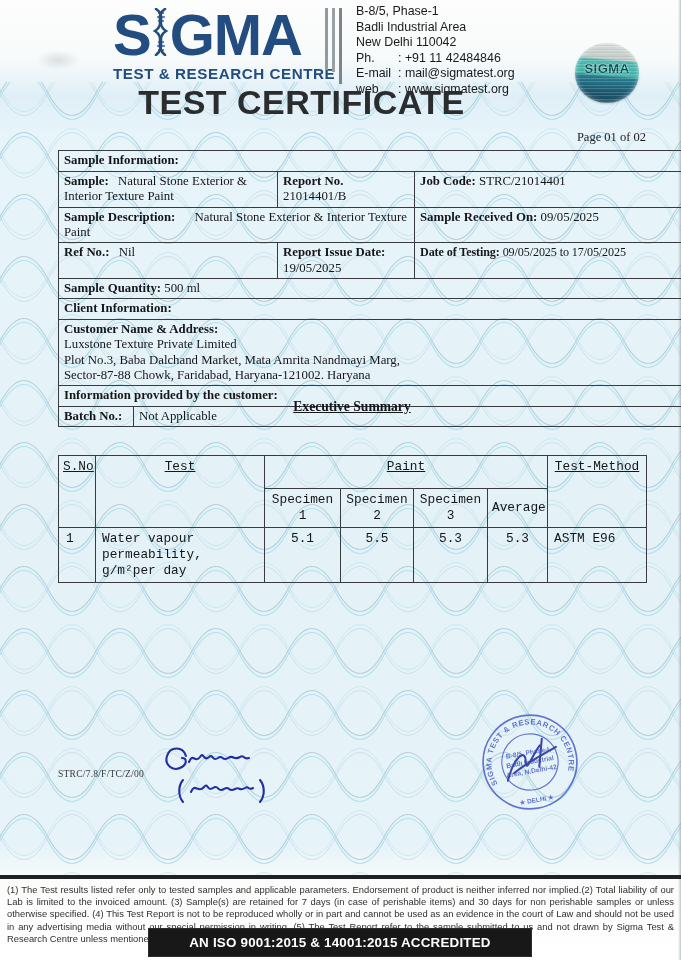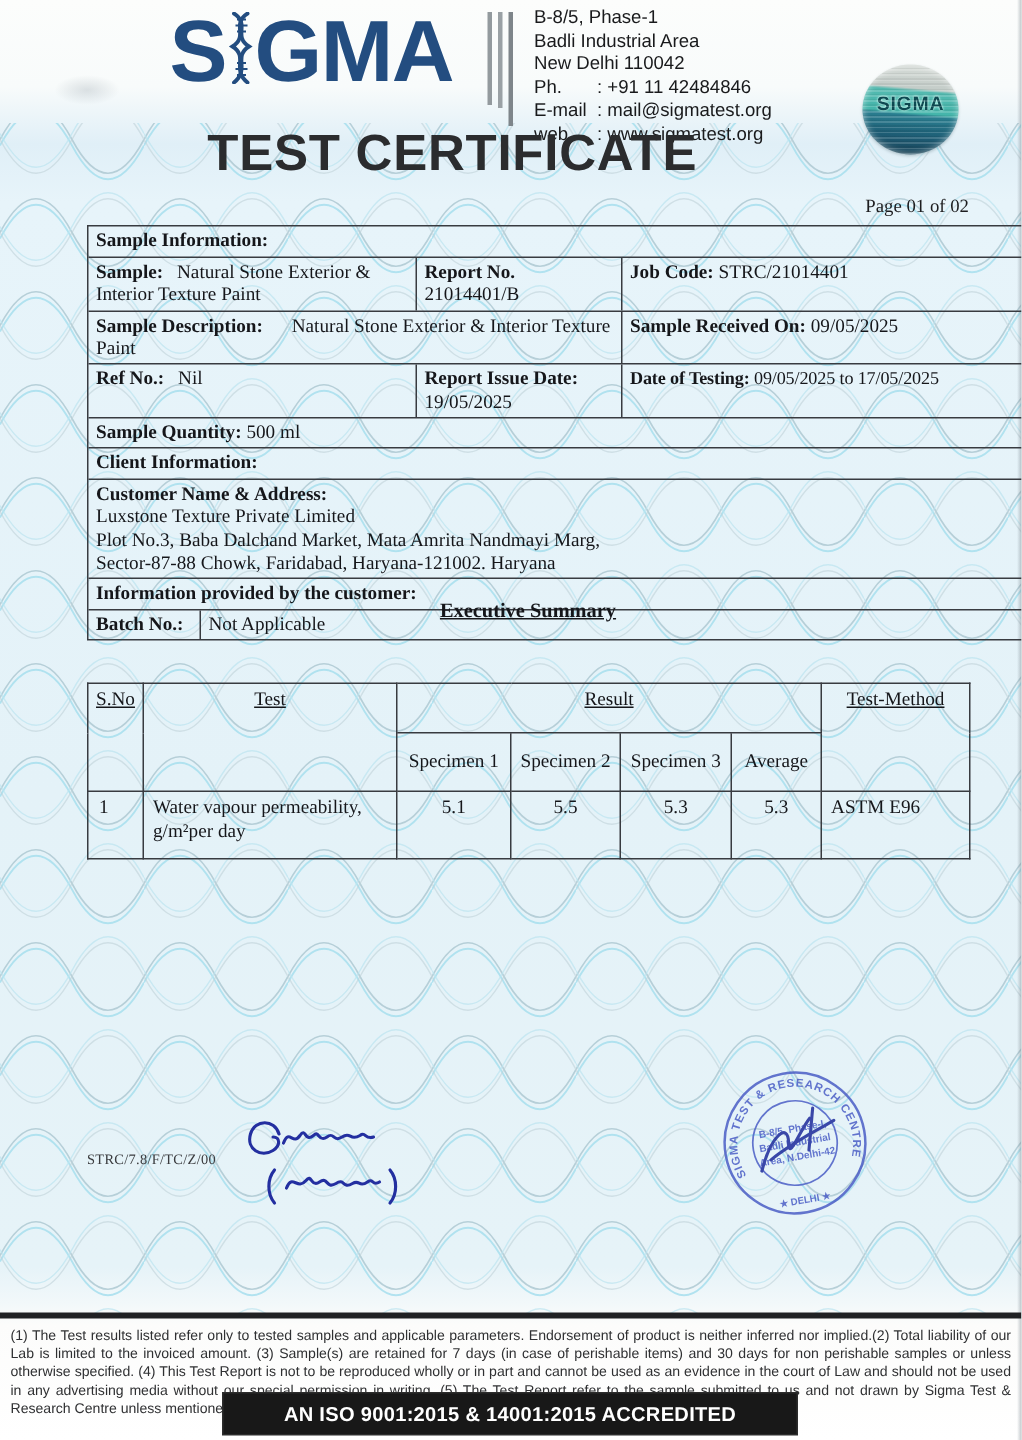--- a/index.html
+++ b/index.html
@@ -49,21 +49,21 @@
   .w1{width:218px;} .w2{width:137px;} .w3{flex:1;} .w12{width:355px;} .wbatch{width:74px;}
   .lbl{font-weight:bold;}
   .gap-lg{margin-left:16px;} .gap-sm{margin-left:6px;}
   .tight{font-size:12.1px;letter-spacing:-.1px;}
   .addr-line{line-height:15.4px;}
 
   
   .exec-title{position:absolute;left:58px;top:399px;width:588px;text-align:center;
     font-family:"Liberation Serif",serif;font-weight:bold;font-size:13.6px;text-decoration:underline;color:#15161a;}
   table.summary{position:absolute;left:58px;top:455px;width:588px;border-collapse:collapse;table-layout:fixed;
-    font-family:Liberation Serif, serif;font-size:12.8px;color:#15161a;}
+    font-family:Liberation Mono, monospace;font-size:12.8px;color:#15161a;}
   table.summary td,table.summary th{border:1.3px solid #383b40;vertical-align:top;padding:3px 4px;line-height:1.25;font-weight:normal;}
   .hdr{font-weight:bold;text-decoration:underline;text-align:center;}
   .spec{font-weight:bold;text-align:center;vertical-align:middle !important;}
   .num{text-align:center;}
   .sno-cell{padding-left:7px !important;}
   .test-cell{padding-left:6px !important;}
   .method-cell{padding-left:6px !important;}
   .h-row1 td{height:26px;} .h-row2 td{height:32px;} .d-row td{height:38px;}
 
   
@@ -115,20 +115,21 @@
             <line x1="6" y1="5" x2="12" y2="5"></line>
               <line x1="5" y1="9" x2="13" y2="9"></line>
               <line x1="6" y1="13" x2="12" y2="13"></line>
             <line x1="6" y1="34" x2="12" y2="34"></line>
               <line x1="5" y1="38" x2="13" y2="38"></line>
               <line x1="6" y1="42" x2="12" y2="42"></line>
           </g>
         </svg>
         <span>GMA</span>
       </div>
+      <div class="logo-sub">TEST &amp; RESEARCH CENTRE</div>
     </div>
 
     <div class="vbars">
       <div class="vbar b1"></div>
         <div class="vbar b2"></div>
         <div class="vbar b3"></div>
     </div>
 
     <div class="contact">
       <div class="crow">B-8/5, Phase-1</div>
@@ -232,21 +233,21 @@
           <col style="width:76px">
         <col style="width:73px">
           <col style="width:74px">
           <col style="width:60px">
           <col style="width:99px">
       </colgroup>
       <tbody>
         <tr class="h-row1">
           <td rowspan="2" class="hdr">S.No</td>
           <td rowspan="2" class="hdr">Test</td>
-          <td colspan="4" class="hdr">Result</td>
+          <td colspan="4" class="hdr">Paint</td>
           <td rowspan="2" class="hdr">Test-Method</td>
         </tr>
         <tr class="h-row2">
           <td class="spec">Specimen 1</td>
           <td class="spec">Specimen 2</td>
           <td class="spec">Specimen 3</td>
           <td class="spec">Average</td>
         </tr>
         <tr class="d-row">
           <td class="sno-cell">1</td>

